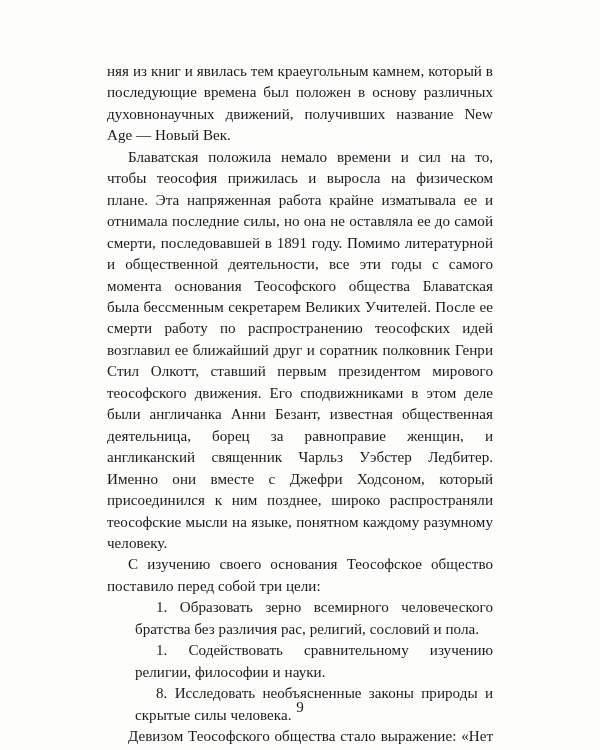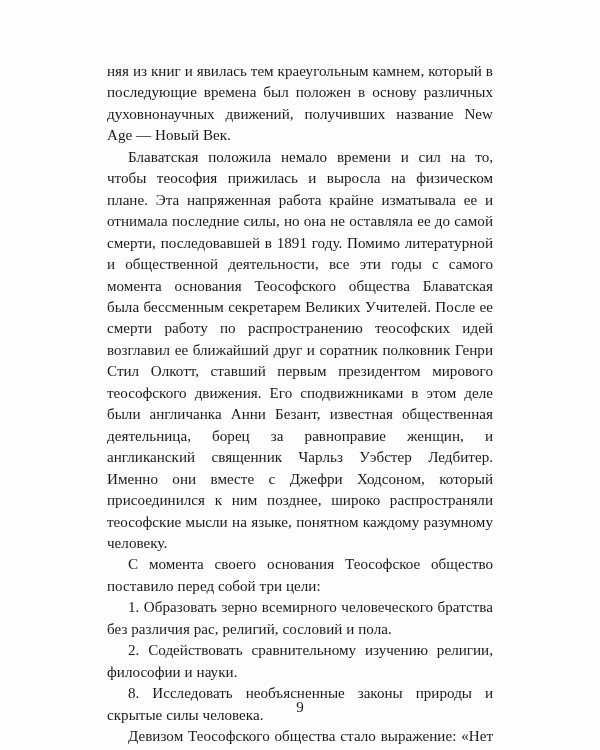--- a/index.html
+++ b/index.html
@@ -42,20 +42,21 @@
     -webkit-font-smoothing: antialiased;
   }
 
   
   .para.cont {
     text-indent: 0;
   }
 
   .para.list-item {
     text-indent: 21px;
+    margin-left: 28px;
   }
 
   .page-number {
     position: absolute;
     left: 0;
     top: 697px;
     width: 600px;
     text-align: center;
     font-size: 15.1px;
     line-height: 21px;
@@ -67,25 +68,25 @@
 <body>
 
 <div class="page">
 
   <div class="text-block">
 
     <p class="para cont">няя из книг и явилась тем краеугольным камнем, который в последующие времена был положен в основу различных духовнонаучных движений, получивших название New Age — Новый Век.</p>
 
     <p class="para">Блаватская положила немало времени и сил на то, чтобы теософия прижилась и выросла на физическом плане. Эта напряженная работа крайне изматывала ее и отнимала последние силы, но она не оставляла ее до самой смерти, последовавшей в 1891 году. Помимо литературной и общественной деятельности, все эти годы с самого момента основания Теософского общества Блаватская была бессменным секретарем Великих Учителей. После ее смерти работу по распространению теософских идей возглавил ее ближайший друг и соратник полковник Генри Стил Олкотт, ставший первым президентом мирового теософского движения. Его сподвижниками в этом деле были англичанка Анни Безант, известная общественная деятельница, борец за равноправие женщин, и англиканский священник Чарльз Уэбстер Ледбитер. Именно они вместе с Джефри Ходсоном, который присоединился к ним позднее, широко распространяли теософские мысли на языке, понятном каждому разумному человеку.</p>
 
-    <p class="para">С момента своего основания Теософское общество поставило перед собой три цели:</p>
+    <p class="para">С изучению своего основания Теософское общество поставило перед собой три цели:</p>
 
     <p class="para list-item">1. Образовать зерно всемирного человеческого братства без различия рас, религий, сословий и пола.</p>
 
-    <p class="para list-item">2. Содействовать сравнительному изучению религии, философии и науки.</p>
+    <p class="para list-item">1. Содействовать сравнительному изучению религии, философии и науки.</p>
 
     <p class="para list-item">8. Исследовать необъясненные законы природы и скрытые силы человека.</p>
 
     <p class="para">Девизом Теософского общества стало выражение: «Нет религии выше истины».</p>
 
   </div>
 
   <div class="page-number">9</div>
 
 </div>

